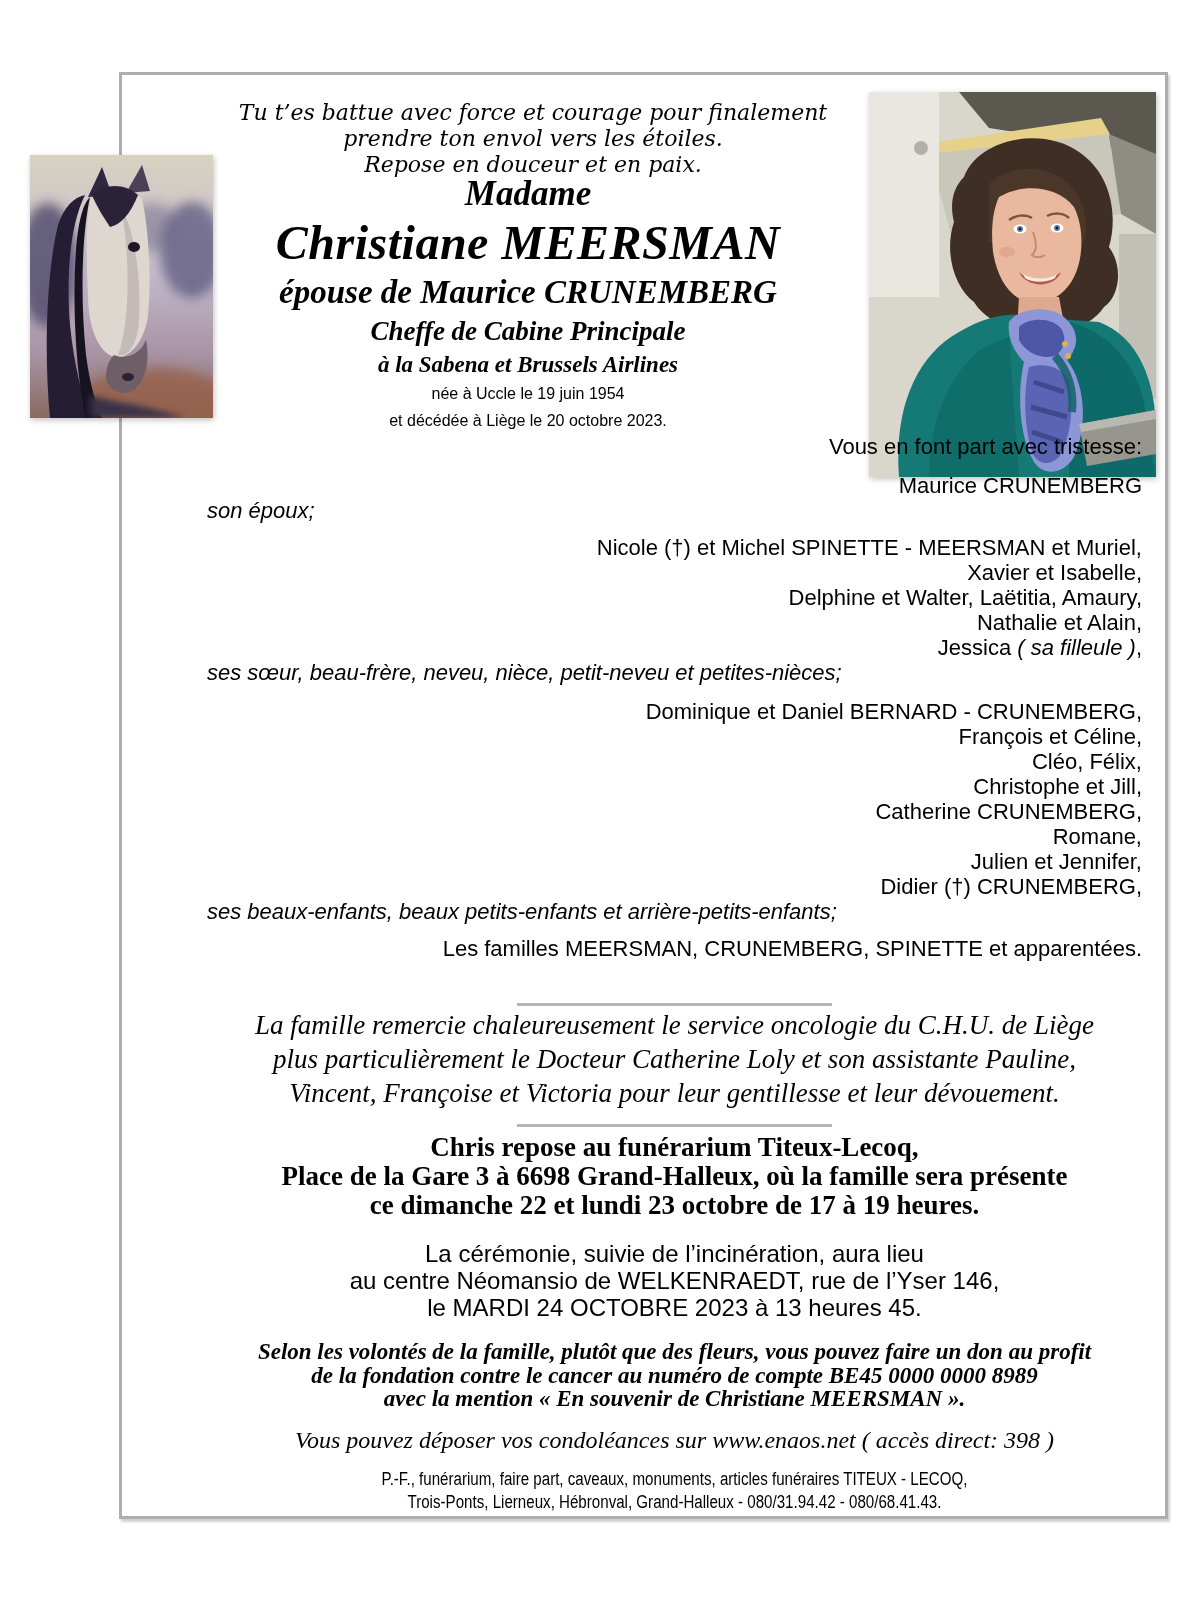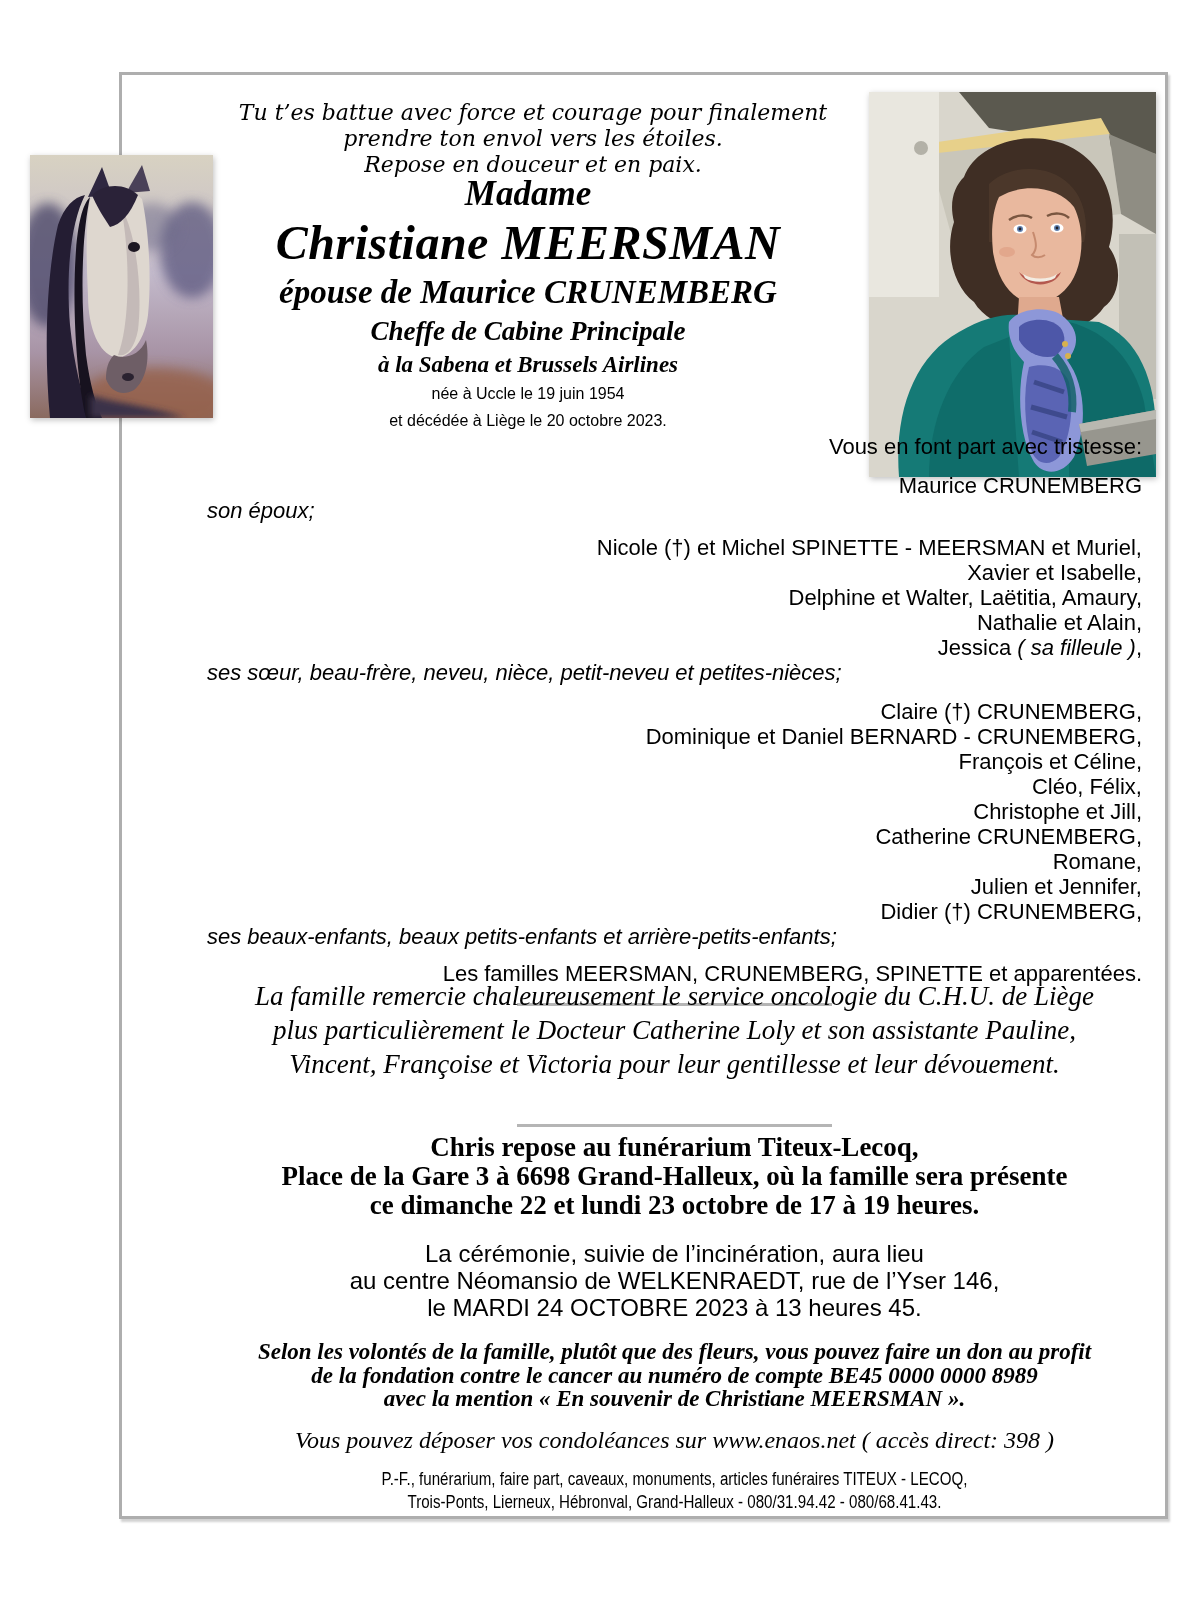--- a/index.html
+++ b/index.html
@@ -44,21 +44,21 @@
   .fline { white-space:nowrap;text-align:right; }
   .ind1 { padding-left:70px; }
   .ind2 { padding-left:140px; }
   .relation { font-style:italic; }
   .gap-s { height:12px; } .gap-m { height:14px; }
   .note-it { font-style:italic; }
   
   .content { position:absolute; left:207px; width:935px; text-align:center; }
   .divider { height:3px; width:315px; margin:0 auto; background:#b5b5b5; }
   .thanks {
-    top:979px; font-family:"Liberation Serif", serif; font-style:italic;
+    top:1008px; font-family:"Liberation Serif", serif; font-style:italic;
     font-size:27px; line-height:34px;
   }
   .pos-div1 { top:1003px; } .pos-div2 { top:1124px; }
   .funeral-home {
     top:1133px; font-family:"Liberation Serif", serif; font-weight:bold;
     font-size:27px; line-height:29px;
   }
   .ceremony { top:1240px; font-size:24px; line-height:27px; }
   .donation {
     top:1340px; font-family:"Liberation Serif", serif; font-weight:bold; font-style:italic;
@@ -181,21 +181,20 @@
     <div class="gap-s"></div>
 
     <div class="fline">Nicole (†) et Michel SPINETTE - MEERSMAN et Muriel,</div>
     <div class="fline ind1">Xavier et Isabelle,</div>
     <div class="fline ind2">Delphine et Walter, Laëtitia, Amaury,</div>
     <div class="fline ind1">Nathalie et Alain,</div>
     <div class="fline ind2"><span>Jessica </span><span class="note-it">( sa filleule )</span><span>,</span></div>
     <div class="relation">ses sœur, beau-frère, neveu, nièce, petit-neveu et petites-nièces;</div>
     <div class="gap-m"></div>
 
-    <div class="fline">Claire (†) CRUNEMBERG,</div>
     <div class="fline">Dominique et Daniel BERNARD - CRUNEMBERG,</div>
     <div class="fline ind1">François et Céline,</div>
     <div class="fline ind2">Cléo, Félix,</div>
     <div class="fline ind1">Christophe et Jill,</div>
     <div class="fline">Catherine CRUNEMBERG,</div>
     <div class="fline ind2">Romane,</div>
     <div class="fline ind1">Julien et Jennifer,</div>
     <div class="fline">Didier (†) CRUNEMBERG,</div>
     <div class="relation">ses beaux-enfants, beaux petits-enfants et arrière-petits-enfants;</div>
     <div class="gap-s"></div>

